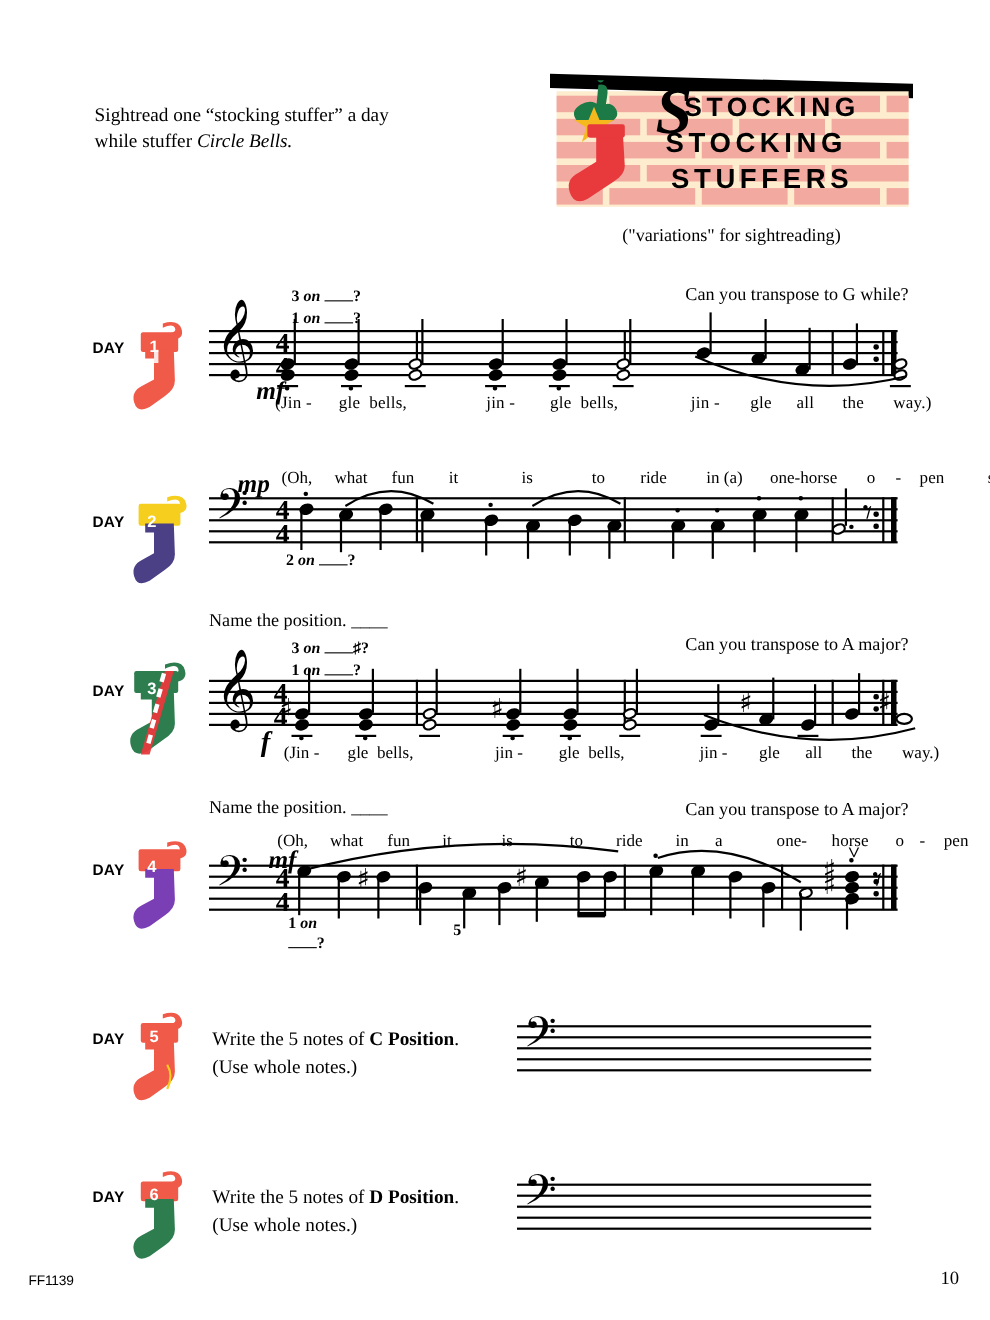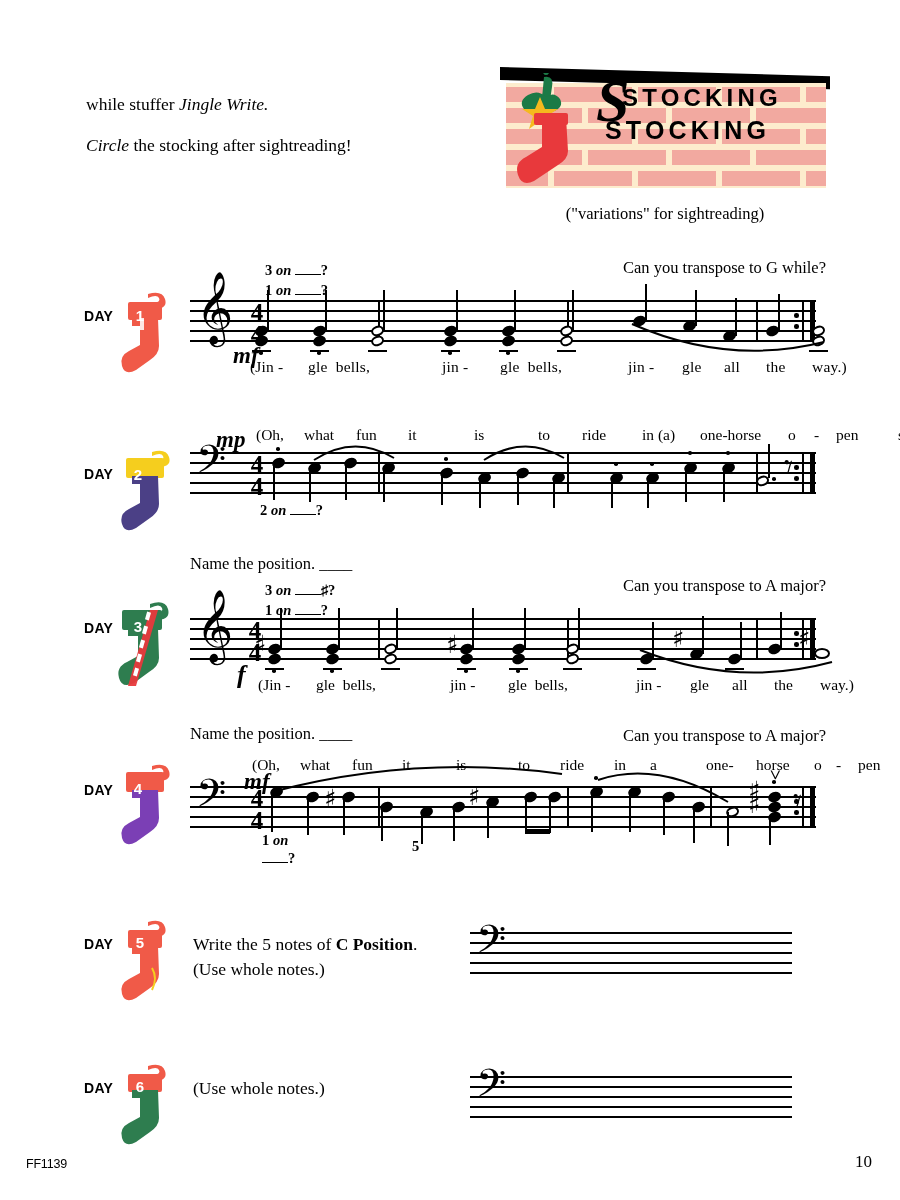--- a/index.html
+++ b/index.html
@@ -254,22 +254,22 @@
     right: 28px; top: 1152px;
     font-size: 17px;
   }
 </style>
 </head>
 <body>
 
 <div class="page">
 
   <div class="intro">
-    <div><span>while stuffer </span><span class="ital">Jingle Write.</span></div>
-    <div class="p2"><span class="ital">Circle</span><span> the stocking after sightreading!</span></div>
+    <div>Sightread one “stocking stuffer” a day</div>
+    <div><span>while stuffer </span><span class="ital">Circle Bells.</span></div>
   </div>
 
   <div class="banner">
     <div class="rod"></div>
     <div class="brickwall">
       <div class="brick" style="left:-12px;top:4px;width:54px;"></div>
       <div class="brick" style="left:48px;top:4px;width:78px;"></div>
       <div class="brick" style="left:132px;top:4px;width:78px;"></div>
       <div class="brick" style="left:216px;top:4px;width:78px;"></div>
       <div class="brick" style="left:300px;top:4px;width:40px;"></div>
@@ -301,20 +301,21 @@
       <polygon points="28,24 33,36 46,36 35,43 39,56 28,48 17,56 21,43 10,36 23,36" fill="#f5b91e"></polygon>
       <path d="M24 44 L54 44 L56 78 Q56 86 46 92 L22 108 Q10 114 6 102 Q2 90 14 84 L30 74 L30 52 L24 52 Z" fill="#e8393c"></path>
       <rect x="22" y="40" width="34" height="12" rx="2" fill="#e8393c"></rect>
     </svg>
 
     <div class="banner-title">
       <div class="bt-line l1">
         <span class="swash-s">S</span><span>STOCKING</span>
       </div>
       <div class="bt-line l2">STOCKING</div>
+      <div class="bt-line l3">STUFFERS</div>
     </div>
   </div>
   <div class="banner-sub">("variations" for sightreading)</div>
 
   <div class="system" style="left:0;top:0;width:900px;height:1200px;pointer-events:none;">
     <div class="day-label" style="left:84px;top:308px;">DAY</div>
     <svg class="stocking" style="left:118px;top:288px;width:58px;height:92px;" viewBox="0 0 58 92">
       <path d="M30 6 q14 -4 17 5 q3 9 -9 10 l-2 -6 q7 -1 5 -5 q-2 -4 -11 0 z" fill="#f05a48"></path>
       <rect x="10" y="14" width="34" height="18" rx="2" fill="#f05a48"></rect>
       <path d="M14 30 L40 30 L41 58 Q41 66 32 72 L18 82 Q7 88 4 78 Q1 68 11 63 L22 57 L22 38 L14 38 Z" fill="#f05a48"></path>
@@ -801,20 +802,21 @@
   <div class="system" style="left:0;top:0;width:900px;height:1200px;pointer-events:none;">
     <div class="day-label" style="left:84px;top:1080px;">DAY</div>
     <svg class="stocking" style="left:118px;top:1060px;width:58px;height:92px;" viewBox="0 0 58 92">
       <path d="M30 6 q14 -4 17 5 q3 9 -9 10 l-2 -6 q7 -1 5 -5 q-2 -4 -11 0 z" fill="#f05a48"></path>
       <rect x="10" y="14" width="34" height="18" rx="2" fill="#f05a48"></rect>
       <path d="M14 30 L40 30 L41 58 Q41 66 32 72 L18 82 Q7 88 4 78 Q1 68 11 63 L22 57 L22 38 L14 38 Z" fill="#2e7d4f"></path>
     </svg>
     <div class="stock-num" style="left:132px;top:1078px;width:16px;">6</div>
 
     <div class="task" style="left:193px;top:1076px;width:260px;">
+      <div><span>Write the 5 notes of </span><b>D Position</b><span>.</span></div>
       <div>(Use whole notes.)</div>
     </div>
 
     <div class="staff" style="left:470px;top:1076px;width:322px;height:42px;">
       <div class="ln" style="top:0px;"></div>
       <div class="ln" style="top:10px;"></div>
       <div class="ln" style="top:20px;"></div>
       <div class="ln" style="top:30px;"></div>
       <div class="ln" style="top:40px;"></div>
     </div>

